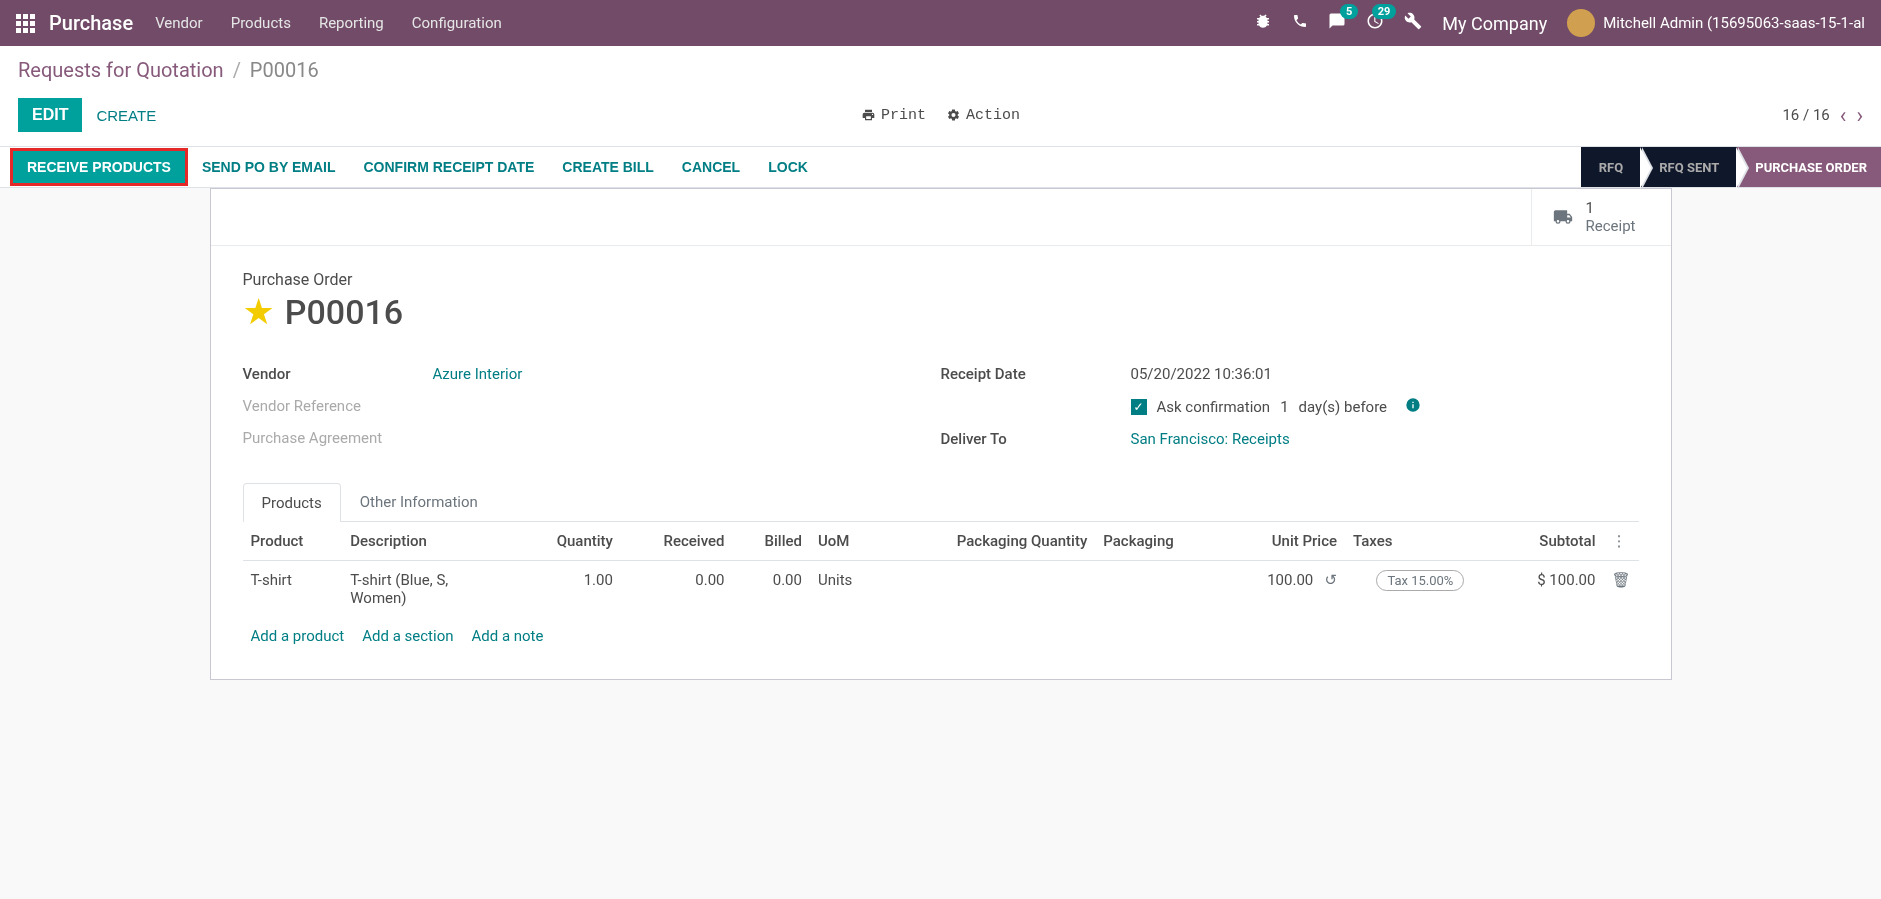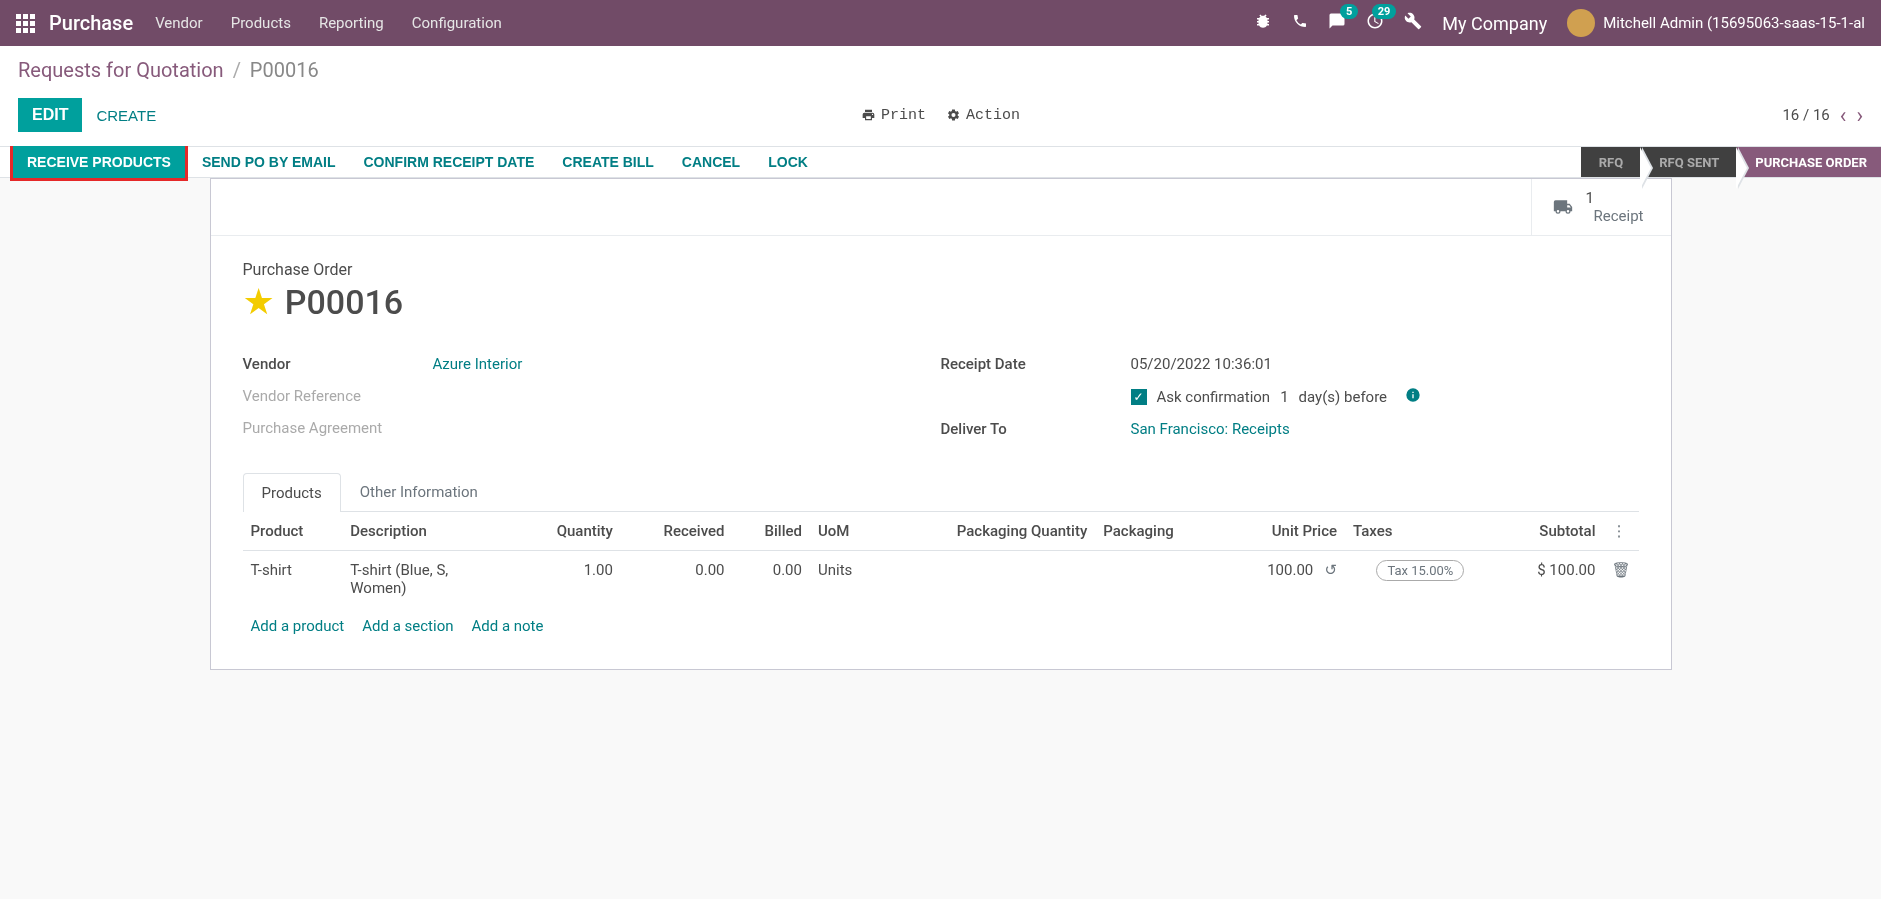--- a/index.html
+++ b/index.html
@@ -26,39 +26,39 @@
   .breadcrumb .current { color: #888; }
   
   .control-bar { background: #fff; padding: 10px 18px 14px 18px; display: flex; align-items: center; }
   .btn-primary { background: #00a09d; color: #fff; border: none; padding: 8px 14px; font-size: 16px; font-weight: bold; cursor: pointer; margin-right: 14px; }
   .btn-link { color: #017e84; background: none; border: none; font-size: 15px; font-weight: 500; cursor: pointer; }
   .control-center { position: absolute; left: 50%; transform: translateX(-50%); display: flex; gap: 20px; }
   .control-center button { color: #4c4c4c; background: none; border: none; font-size: 15px; cursor: pointer; display: flex; align-items: center; gap: 6px; font-family: Liberation Mono, monospace; }
   .pager { margin-left: auto; display: flex; align-items: center; gap: 10px; color: #4c4c4c; font-size: 15px; }
   .pager-arrow { color: #875a7b; font-size: 22px; cursor: pointer; }
   
-  .status-bar { background: #fff; border-top: 1px solid #dee2e6; border-bottom: 1px solid #dee2e6; display: flex; align-items: stretch; height: 32px; }
+  .status-bar { background: #fff; border-top: 1px solid #dee2e6; border-bottom: 1px solid #dee2e6; display: flex; align-items: stretch; height: 42px; }
   .status-actions { display: flex; align-items: center; padding-left: 12px; gap: 0; }
   .status-btn { color: #017e84; background: none; border: none; font-weight: bold; font-size: 14px; padding: 10px 14px; cursor: pointer; }
   .status-btn.highlighted { border: 3px solid #e52929; background: #00a09d; color: #fff; padding: 8px 14px; margin-left: -2px; }
   .status-steps { margin-left: auto; display: flex; align-items: stretch; }
-  .step { display: flex; align-items: center; padding: 0 18px; font-size: 13px; font-weight: bold; color: #aaa; background: #404040; position: relative; }
+  .step { display: flex; align-items: center; padding: 0 18px; font-size: 13px; font-weight: bold; color: #aaa; background: #0f172a; position: relative; }
   .step:after { content: ""; position: absolute; right: -10px; top: 0; width: 0; height: 0; border-top: 21px solid transparent; border-bottom: 21px solid transparent; border-left: 11px solid #fff; z-index: 3; }
   .step:before { content: ""; position: absolute; right: -12px; top: 0; width: 0; height: 0; border-top: 21px solid transparent; border-bottom: 21px solid transparent; border-left: 11px solid #dee2e6; z-index: 2; }
   .step.active { background: #875a7b; color: #fff; padding-right: 14px; }
   .step.active:after, .step.active:before { display: none; }
   .step.pre-active:after { border-left-color: #fff; }
   
   .sheet-wrap { padding: 0 60px; }
   .sheet { background: #fff; border: 1px solid #c8c8d3; max-width: 1462px; margin: 0 auto; }
   .sheet-btnbox { display: flex; justify-content: flex-end; border-bottom: 1px solid #e9ecef; }
   .stat-btn { display: flex; align-items: center; gap: 10px; padding: 10px 18px; border-left: 1px solid #e9ecef; cursor: pointer; min-width: 140px; }
   .stat-btn svg { fill: #6c757d; }
   .stat-btn .num { font-size: 15px; color: #4c4c4c; }
-  .stat-btn .lbl { font-size: 15px; color: #6c757d; margin-left: 8px; }
+  .stat-btn .lbl { font-size: 15px; color: #6c757d; }
   
   .sheet-body { padding: 24px 32px; }
   .title-lbl { font-size: 16px; color: #4c4c4c; }
   .title-row { display: flex; align-items: center; gap: 10px; margin-top: 2px; }
   .star { color: #f3cc00; font-size: 36px; cursor: pointer; }
   .doc-title { font-size: 34px; font-weight: 500; color: #4c4c4c; }
   
   .fields-grid { display: flex; margin-top: 32px; }
   .field-col { flex: 1; }
   .field-row { display: flex; margin-bottom: 14px; align-items: center; }

